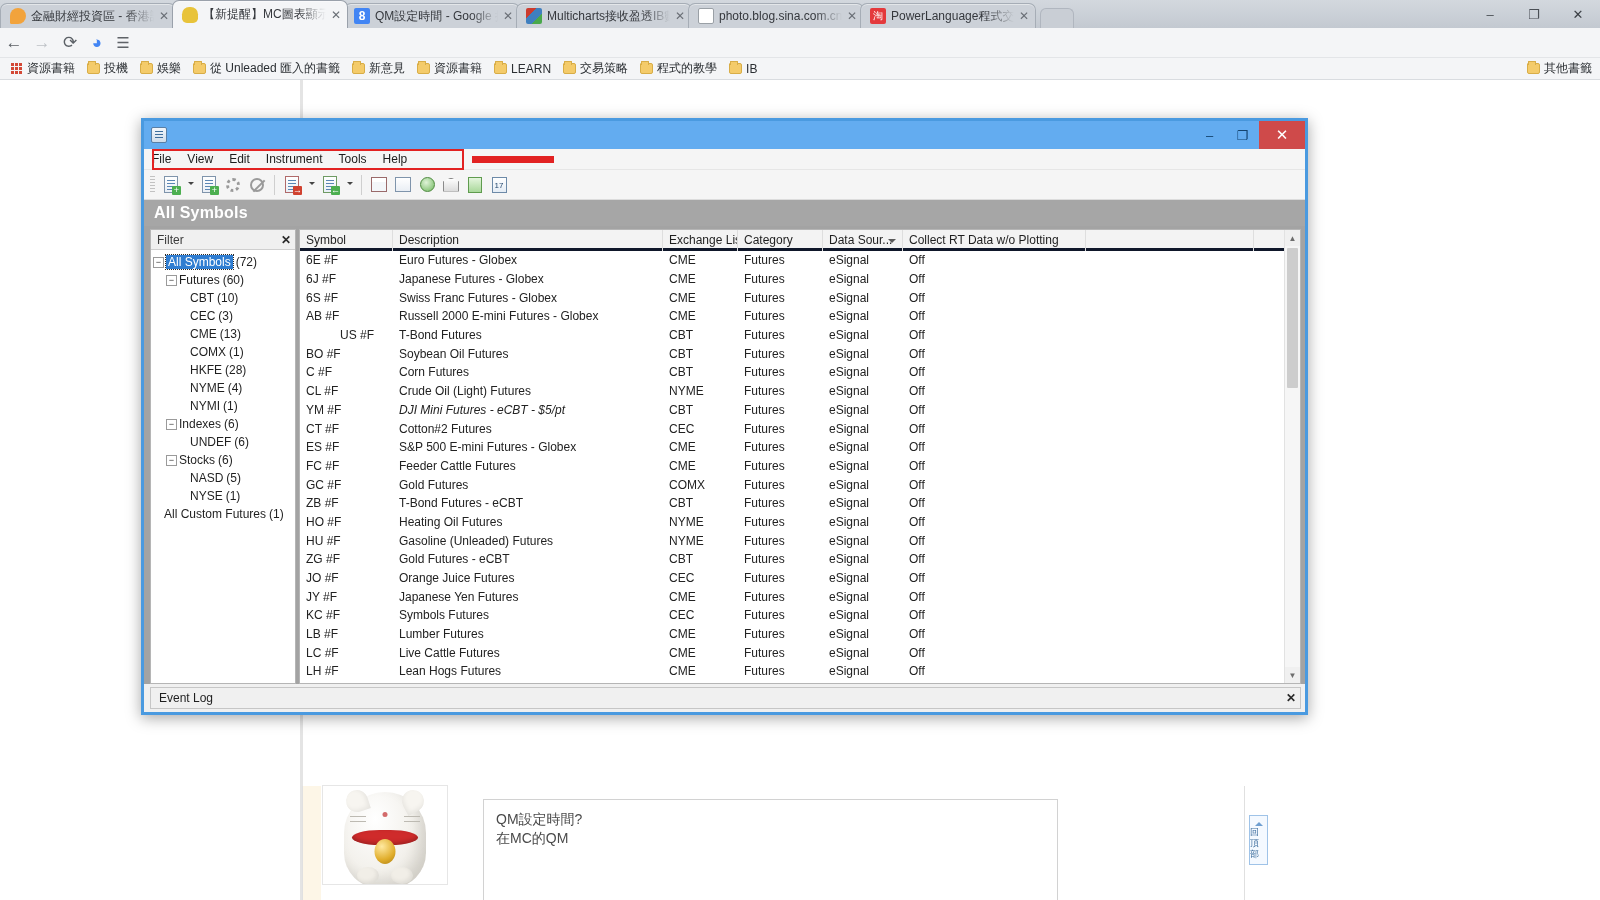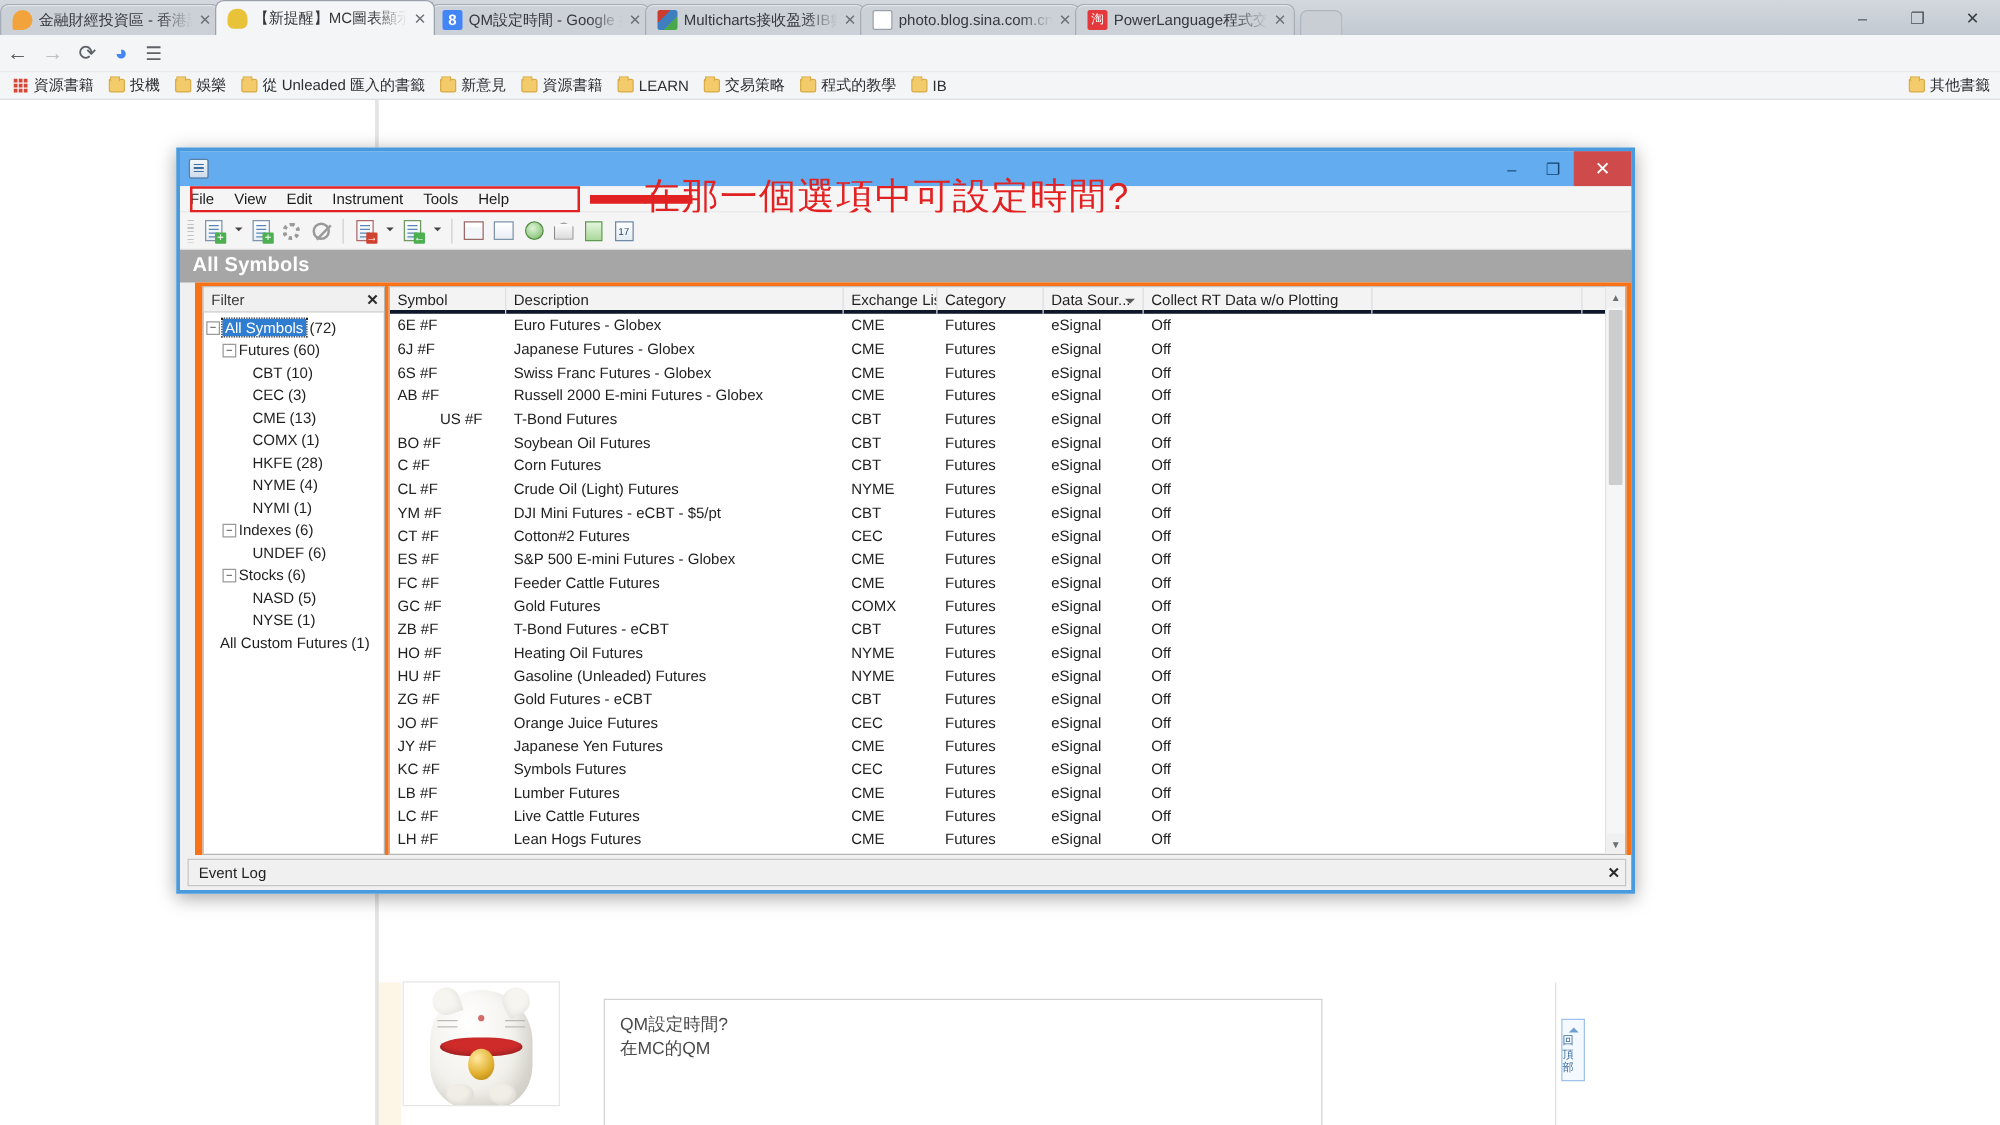--- a/index.html
+++ b/index.html
@@ -345,21 +345,21 @@
 
   .qm-heading {
     height: 26px; flex: 0 0 26px;
     background: #a6a6a6;
     display: flex; align-items: center;
     padding-left: 10px;
     color: #ffffff; font-size: 16px; font-weight: bold;
     letter-spacing: .2px;
   }
 
-  .qm-body { flex: 1 1 auto; display: flex; background: #f97316; padding: 3px 4px 0 6px; min-height: 0; margin-left: 12px; }
+  .qm-body { flex: 1 1 auto; display: flex; background: #a3a3a3; padding: 3px 4px 0 6px; min-height: 0; }
 
   .tree-pane {
     width: 146px; flex: 0 0 146px;
     background: #ffffff;
     border: 1px solid #b5b5b5;
     display: flex; flex-direction: column;
     min-height: 0;
   }
   .tree-filter {
     height: 20px; flex: 0 0 20px;
@@ -620,21 +620,20 @@
 
     <div class="qm-menubar">
       <span class="mi">File</span>
       <span class="mi">View</span>
       <span class="mi">Edit</span>
       <span class="mi">Instrument</span>
       <span class="mi">Tools</span>
       <span class="mi">Help</span>
       <span class="redbox"></span>
       <span class="redbar"></span>
-      <span class="annot">在那一個選項中可設定時間?</span>
     </div>
 
     <div class="qm-toolbar">
       <span class="grip"></span>
       <span class="tool">
           <span class="doc"></span>
           <span class="plus">+</span>
         </span>
       <span class="tool" style="width:12px">
           <span class="caret"></span>
@@ -843,21 +842,21 @@
             <div class="grow">
               <div class="gc" style="width: 93px; flex: 0 0 93px;">CL #F</div>
               <div class="gc" style="width: 270px; flex: 0 0 270px;">Crude Oil (Light) Futures</div>
               <div class="gc" style="width: 75px; flex: 0 0 75px;">NYME</div>
               <div class="gc" style="width: 85px; flex: 0 0 85px;">Futures</div>
               <div class="gc" style="width: 80px; flex: 0 0 80px;">eSignal</div>
               <div class="gc" style="width: 183px; flex: 0 0 183px;">Off</div>
             </div>
             <div class="grow">
               <div class="gc" style="width: 93px; flex: 0 0 93px;">YM #F</div>
-              <div class="gc" style="width: 270px; flex: 0 0 270px;">DJI Mini Futures - eCBT - $5/pt</div>
+              <div class="gc" style="width: 270px; flex: 0 0 270px; font-style: italic;">DJI Mini Futures - eCBT - $5/pt</div>
               <div class="gc" style="width: 75px; flex: 0 0 75px;">CBT</div>
               <div class="gc" style="width: 85px; flex: 0 0 85px;">Futures</div>
               <div class="gc" style="width: 80px; flex: 0 0 80px;">eSignal</div>
               <div class="gc" style="width: 183px; flex: 0 0 183px;">Off</div>
             </div>
             <div class="grow">
               <div class="gc" style="width: 93px; flex: 0 0 93px;">CT #F</div>
               <div class="gc" style="width: 270px; flex: 0 0 270px;">Cotton#2 Futures</div>
               <div class="gc" style="width: 75px; flex: 0 0 75px;">CEC</div>
               <div class="gc" style="width: 85px; flex: 0 0 85px;">Futures</div>

